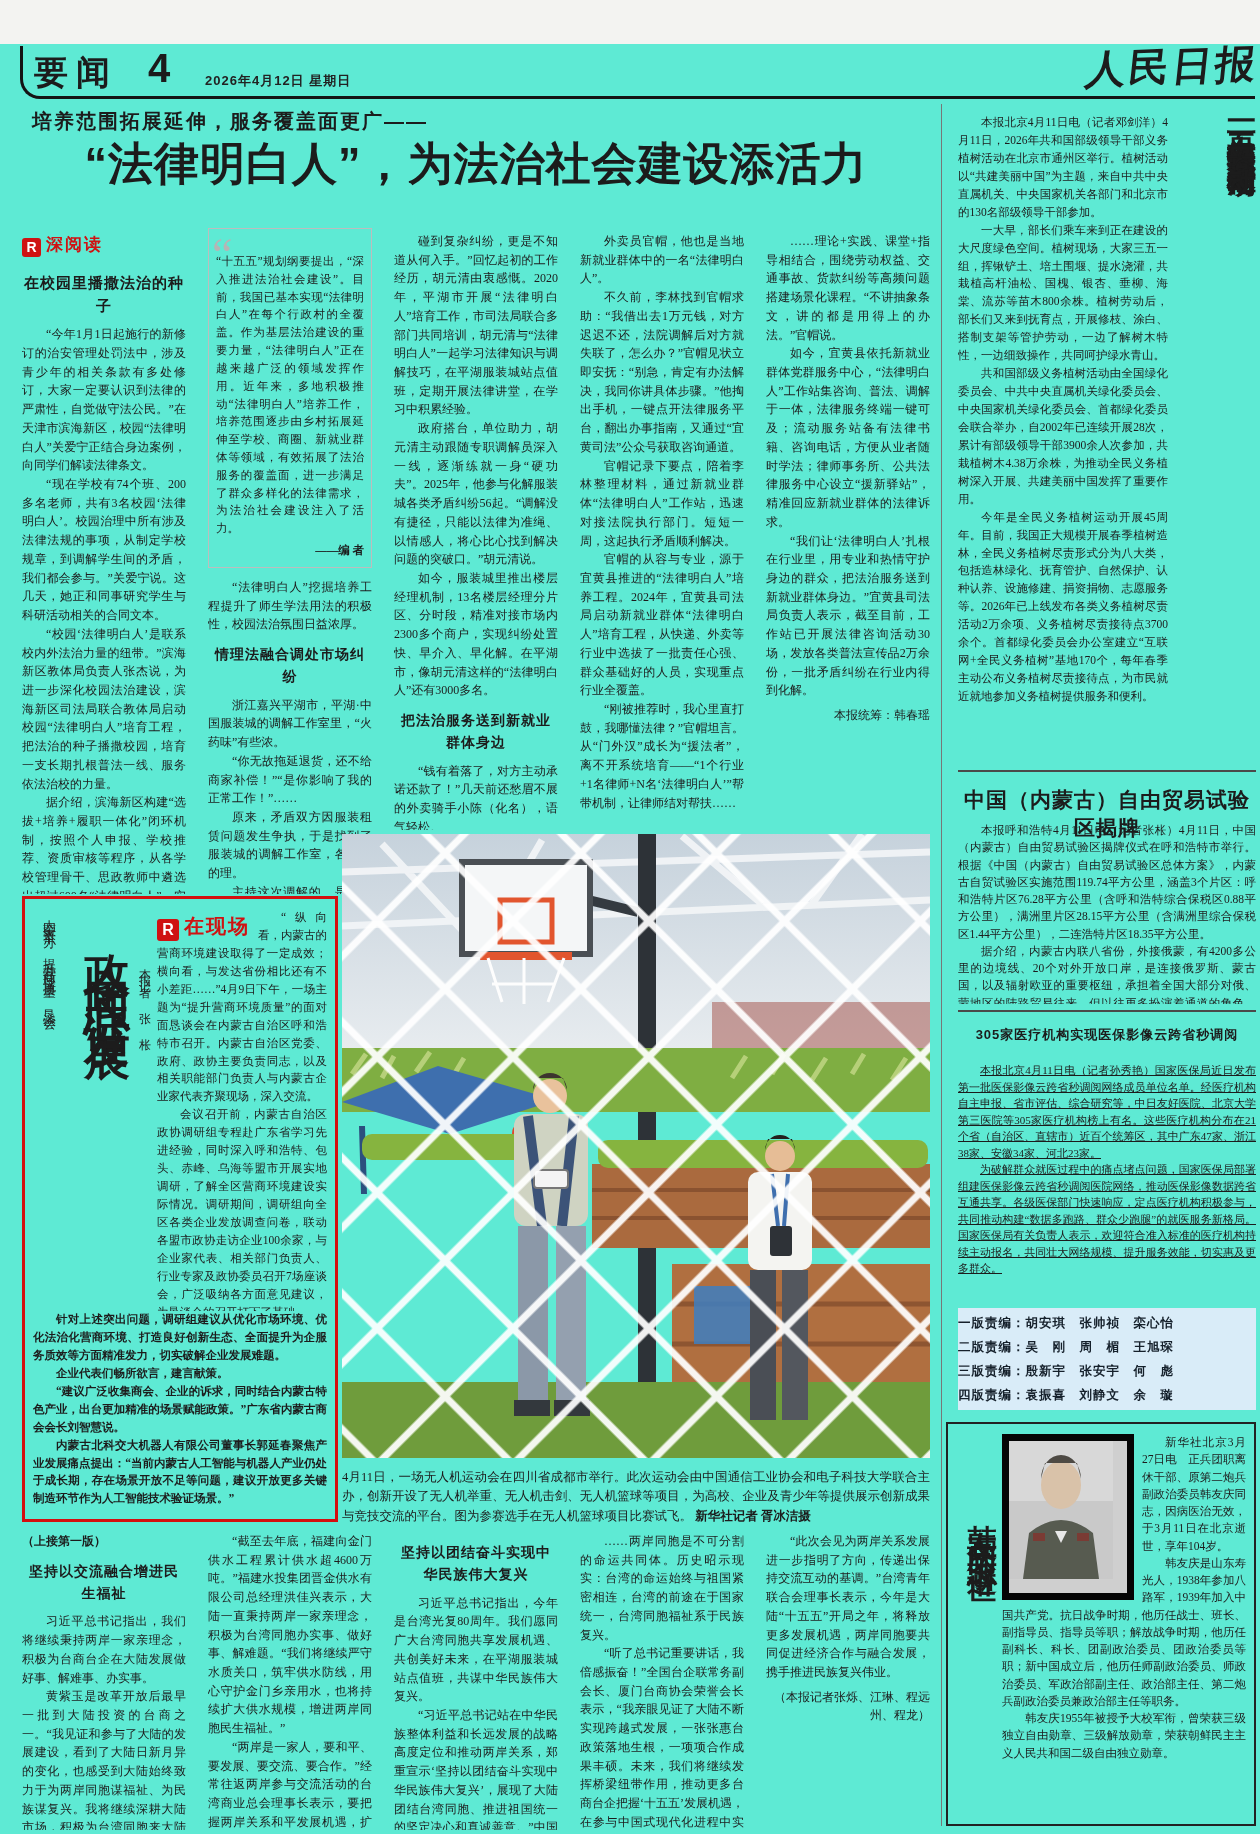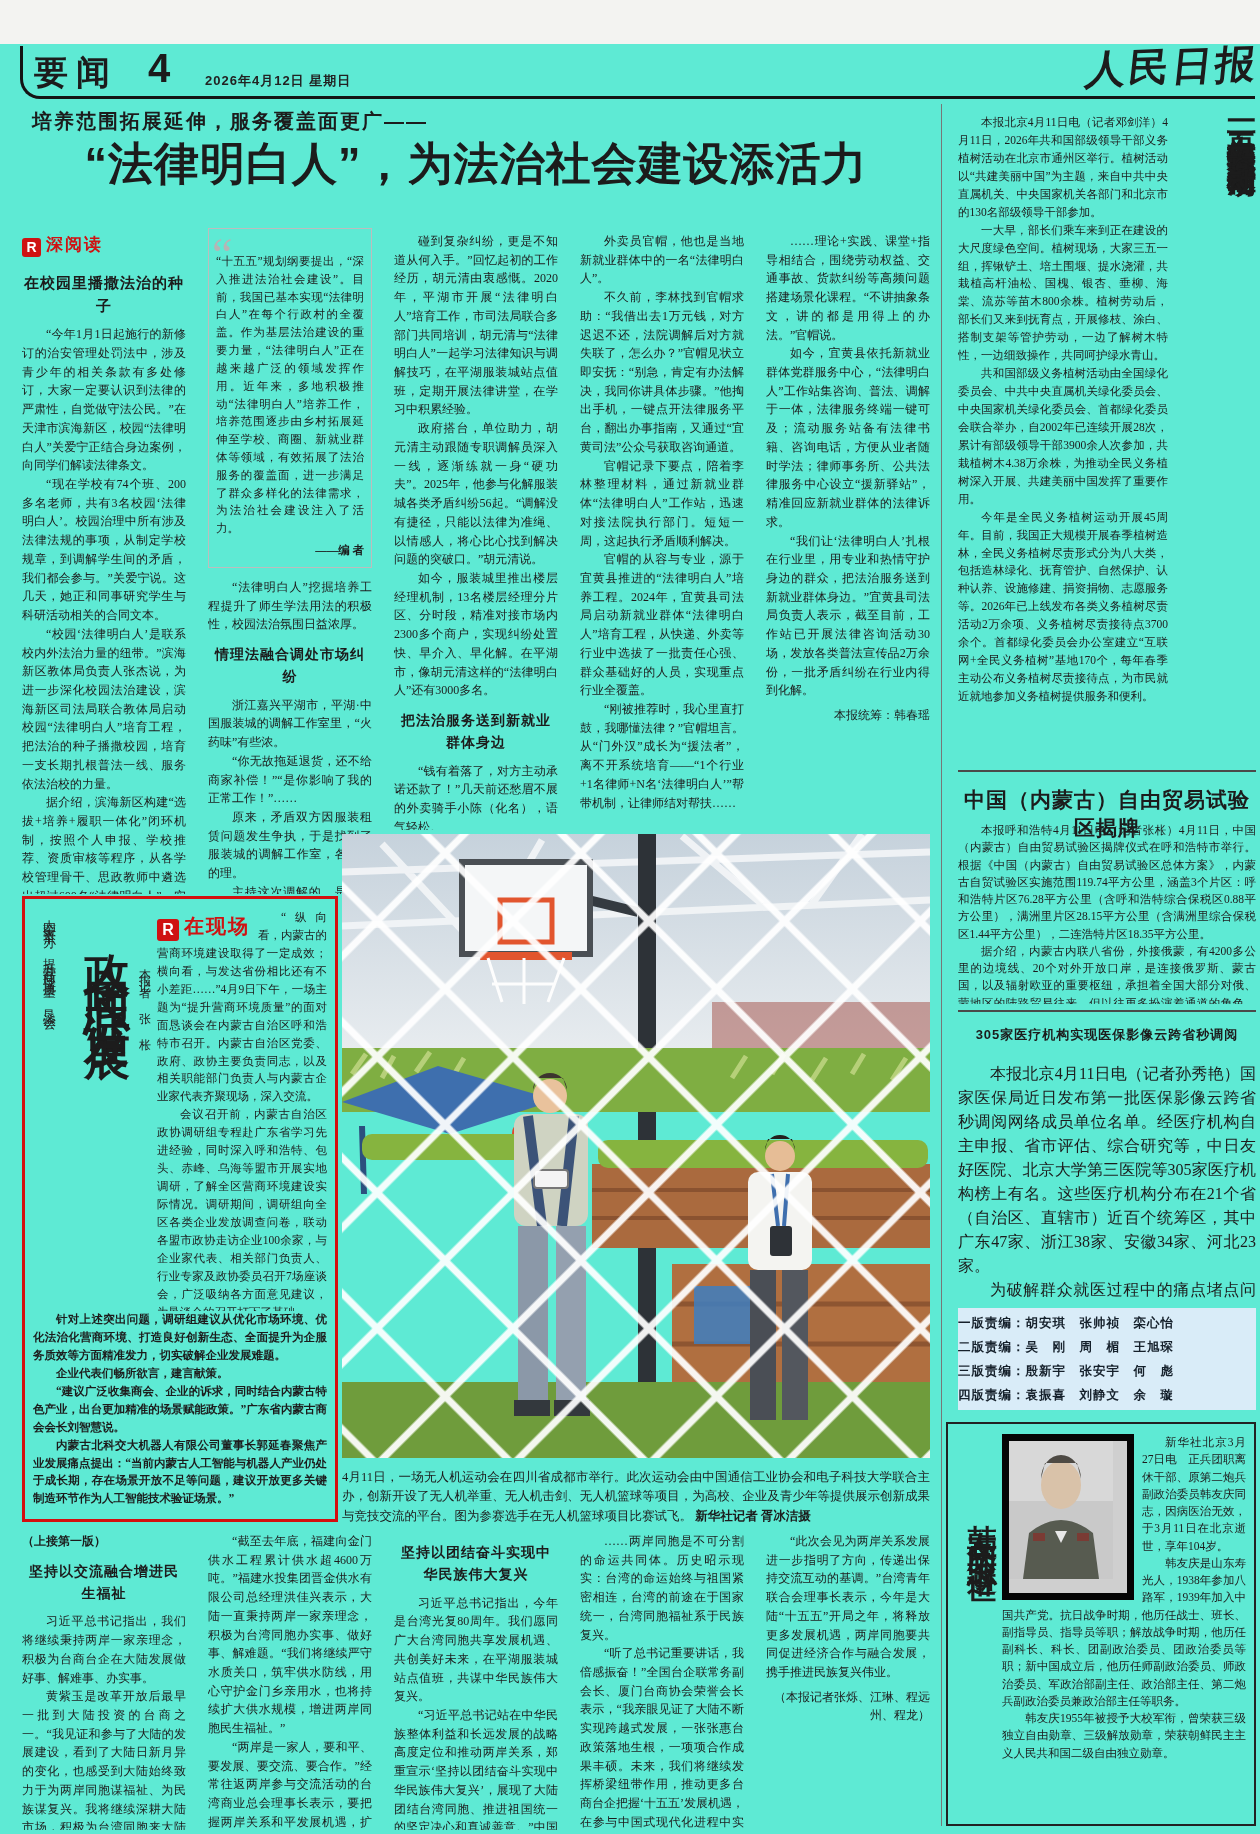--- a/index.html
+++ b/index.html
@@ -55,21 +55,21 @@
   
   .treebody{left:958px;top:106px;width:210px;height:654px;}
   .treehead{left:1180px;top:106px;height:654px;width:78px;font-family:"Liberation Sans","DejaVu Sans",sans-serif;font-weight:900;font-size:29px;letter-spacing:2px;line-height:1.15;}
   .hrule{height:2px;background:#4a4a4a;}
   .r1{left:958px;top:770px;width:298px;}
   .r2{left:958px;top:1010px;width:298px;}
   .railhead{font-family:"Liberation Sans","DejaVu Sans",sans-serif;font-weight:800;text-align:center;letter-spacing:1px;}
   .ftzhead{left:958px;top:786px;width:298px;font-size:21px;}
   .medhead{left:958px;top:1026px;width:298px;font-size:13px;}
   .ftzbody{left:958px;top:822px;width:298px;height:182px;font-size:11.5px;line-height:1.5;}
-  .medbody{left:958px;top:1062px;width:298px;height:238px;font-size:16px;line-height:1.5;}
+  .medbody{left:958px;top:1062px;width:298px;height:238px;font-size:11px;line-height:1.5;text-decoration:underline;}
   .editors{left:958px;top:1308px;width:298px;height:102px;background:#d9ecf8;display:flex;flex-direction:column;justify-content:center;align-items:flex-start;}
   .editors div{font-family:"Liberation Sans","DejaVu Sans",sans-serif;font-weight:700;font-size:12.5px;line-height:24px;letter-spacing:1px;color:#15202b;}
   
   .obitbox{left:946px;top:1422px;width:310px;height:404px;border:2px solid #222;box-sizing:border-box;padding:10px 8px;display:flex;}
   .obithead{width:46px;font-family:"Liberation Sans","DejaVu Sans",sans-serif;font-weight:900;font-size:30px;letter-spacing:8px;height:100%;padding-top:66px;box-sizing:border-box;}
   .obitbody{flex:1;font-size:11.5px;line-height:1.5;text-align:justify;overflow:hidden;}
   .obitbody p{margin:0;text-indent:2em;}
   .portrait{float:left;width:118px;height:152px;border:7px solid #050505;background:#cfcfcf;margin:0 8px 6px 0;}
   
   .bsec{top:1532px;height:298px;}

